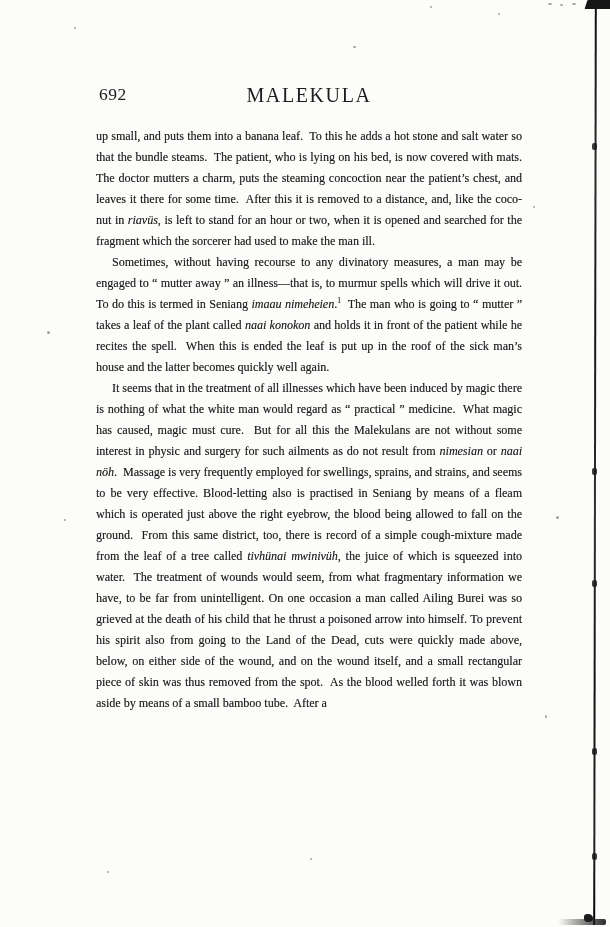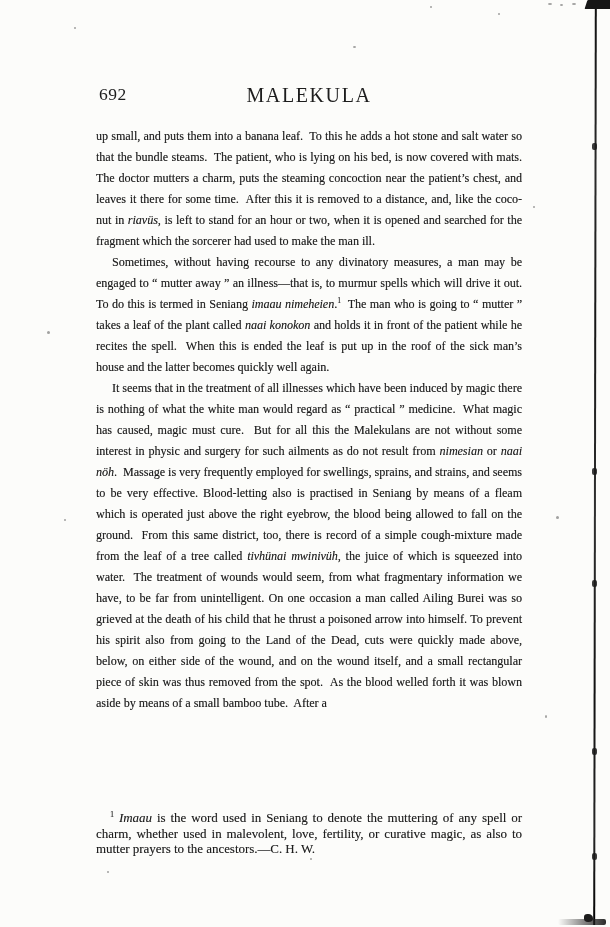--- a/index.html
+++ b/index.html
@@ -145,21 +145,20 @@
     <span class="page-number">692</span>
     <span class="running-title">MALEKULA</span>
   </div>
 
   <div class="body-text">
     <p class="para"><span>up small, and puts them into a banana leaf.  To this he adds a hot stone and salt water so that the bundle steams.  The patient, who is lying on his bed, is now covered with mats.  The doctor mutters a charm, puts the steaming concoction near the patient’s chest, and leaves it there for some time.  After this it is removed to a distance, and, like the coco-nut in </span><em>riavüs</em><span>, is left to stand for an hour or two, when it is opened and searched for the fragment which the sorcerer had used to make the man ill.</span></p>
     <p class="para indent"><span>Sometimes, without having recourse to any divinatory measures, a man may be engaged to “ mutter away ” an illness—that is, to murmur spells which will drive it out.  To do this is termed in Seniang </span><em>imaau nimeheien</em><span>.</span><sup>1</sup><span>  The man who is going to “ mutter ” takes a leaf of the plant called </span><em>naai konokon</em><span> and holds it in front of the patient while he recites the spell.  When this is ended the leaf is put up in the roof of the sick man’s house and the latter becomes quickly well again.</span></p>
     <p class="para indent"><span>It seems that in the treatment of all illnesses which have been induced by magic there is nothing of what the white man would regard as “ practical ” medicine.  What magic has caused, magic must cure.  But for all this the Malekulans are not without some interest in physic and surgery for such ailments as do not result from </span><em>nimesian</em><span> or </span><em>naai nöh</em><span>.  Massage is very frequently employed for swellings, sprains, and strains, and seems to be very effective. Blood-letting also is practised in Seniang by means of a fleam which is operated just above the right eyebrow, the blood being allowed to fall on the ground.  From this same district, too, there is record of a simple cough-mixture made from the leaf of a tree called </span><em>tivhünai mwinivüh</em><span>, the juice of which is squeezed into water.  The treatment of wounds would seem, from what fragmentary information we have, to be far from unintelligent. On one occasion a man called Ailing Burei was so grieved at the death of his child that he thrust a poisoned arrow into himself. To prevent his spirit also from going to the Land of the Dead, cuts were quickly made above, below, on either side of the wound, and on the wound itself, and a small rectangular piece of skin was thus removed from the spot.  As the blood welled forth it was blown aside by means of a small bamboo tube.  After a</span></p>
   </div>
 
-  <div class="footnote"><sup>1</sup><span> </span><em>Imaau</em><span> is the word used in Seniang to denote the muttering of any spell or charm, whether used in malevolent, love, fertility, or curative magic, as also to mutter prayers to the ancestors.—C. H. W.</span></div>
 
   <div class="scan-edge-line"></div>
   <div class="corner-blob"></div>
   <div class="line-nub" style="left:592px; top:143px;"></div>
   <div class="line-nub" style="left:592px; top:468px;"></div>
   <div class="line-nub" style="left:592px; top:580px;"></div>
   <div class="line-nub" style="left:592px; top:748px;"></div>
   <div class="line-nub" style="left:592px; top:853px;"></div>
   <div class="bottom-smudge"></div>
   <div class="bottom-dot"></div>

